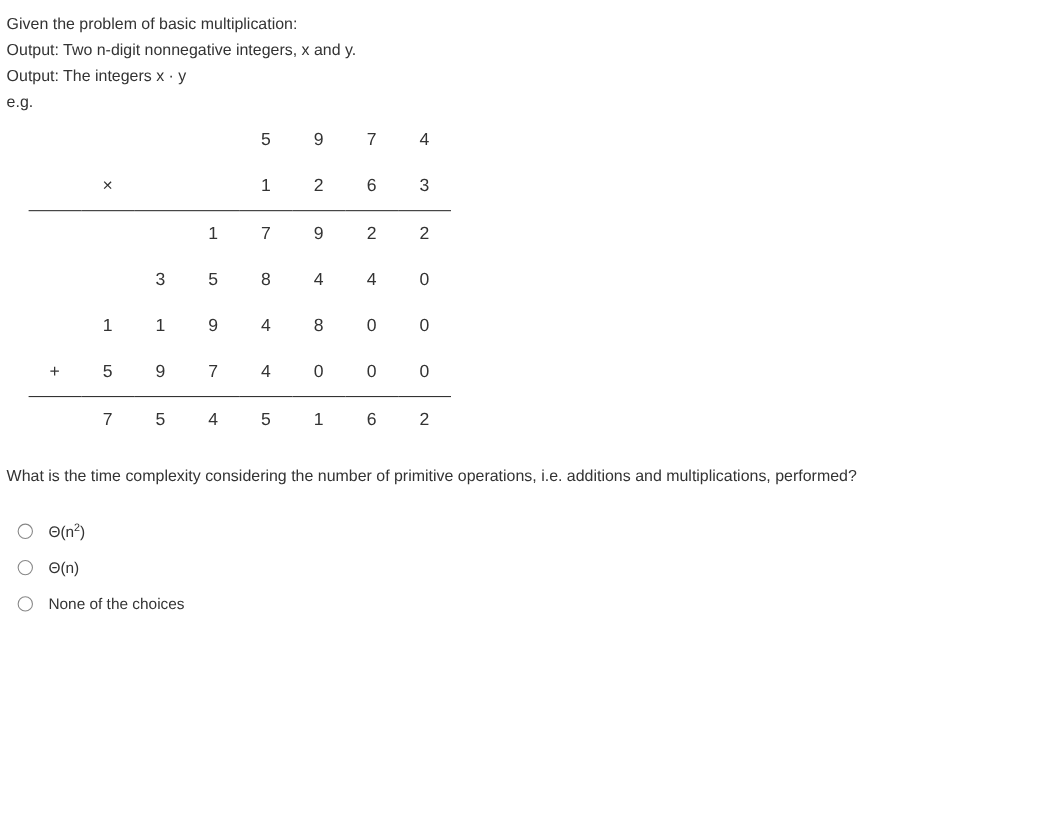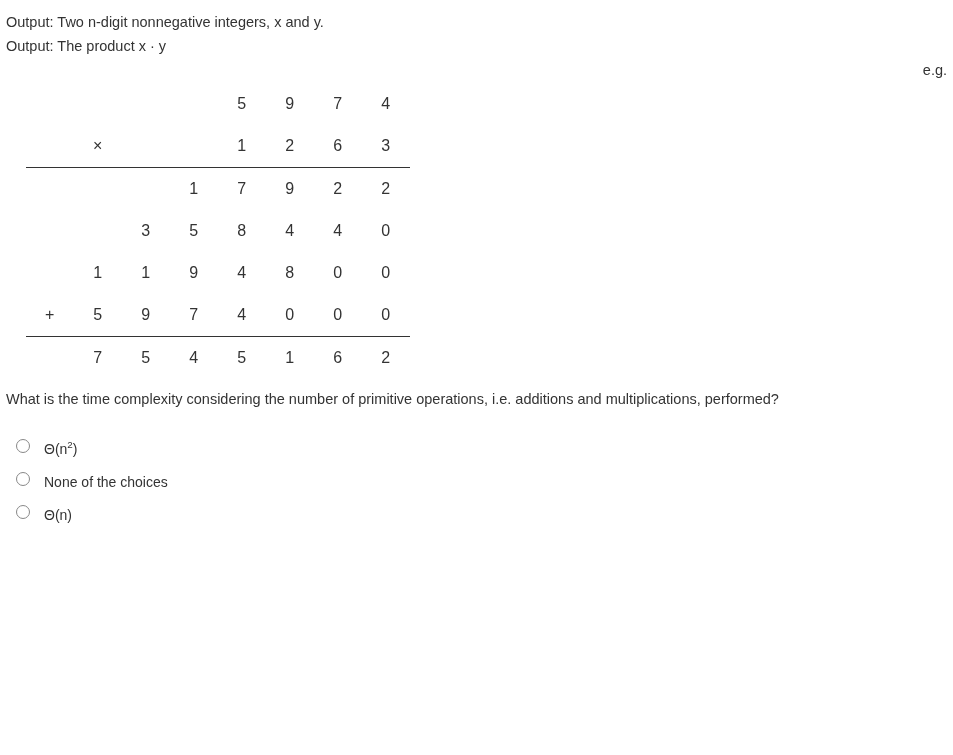--- a/index.html
+++ b/index.html
@@ -9,21 +9,20 @@
     color: #333;
     font-size: 14.5px;
     line-height: 1.5;
   }
   .problem-text p {
     margin: 2px 0;
   }
   .eg {
     margin-top: 18px;
     margin-bottom: 8px;
-    text-align: right;
   }
   .mult-table {
     border-collapse: collapse;
     margin-left: 20px;
     font-family: 'Segoe UI', Arial, sans-serif;
     font-size: 16px;
     color: #333;
   }
   .mult-table td {
     width: 48px;
@@ -31,28 +30,29 @@
     text-align: center;
     padding: 0;
     letter-spacing: 0.5px;
   }
   .hrule td {
     height: 0;
     padding: 0;
     border-bottom: 1px solid #333;
   }
   .question {
-    margin-top: 10px;
+    margin-top: 20px;
     margin-bottom: 28px;
   }
   .options {
     margin-left: 10px;
   }
   .option-row {
     display: flex;
+    align-items: center;
     margin: 12px 0;
     font-size: 14px;
   }
   .radio {
     appearance: none;
     width: 14px;
     height: 14px;
     border: 1.3px solid #888;
     border-radius: 50%;
     margin: 0 14px 0 0;
@@ -69,22 +69,23 @@
   .sup {
     font-size: 0.7em;
     vertical-align: super;
     line-height: 0;
   }
 </style>
 </head>
 <body>
 
 <div class="problem-text">
+  <p>Given the problem of basic multiplication:</p>
   <p>Output: Two n-digit nonnegative integers, x and y.</p>
-  <p>Output: The product x · y</p>
+  <p>Output: The integers x · y</p>
   <p class="eg">e.g.</p>
 </div>
 
 <table class="mult-table">
   <tbody>
       <tr>
     <td></td>
     <td></td>
     <td></td>
     <td></td>
@@ -164,19 +165,19 @@
 
 <p class="question">What is the time complexity considering the number of primitive operations, i.e. additions and multiplications, performed?</p>
 
 <div class="options">
   <div class="option-row">
     <input type="radio" name="ans" class="radio" style="">
     <span class="option-label"><span>Θ(n</span><span class="sup">2</span><span>)</span></span>
   </div>
   <div class="option-row">
     <input type="radio" name="ans" class="radio" style="">
-    <span class="option-label">None of the choices</span>
+    <span class="option-label"><span>Θ(n)</span><span class="sup"></span><span></span></span>
   </div>
   <div class="option-row">
     <input type="radio" name="ans" class="radio" style="">
-    <span class="option-label"><span>Θ(n)</span><span class="sup"></span><span></span></span>
+    <span class="option-label">None of the choices</span>
   </div>
 </div>
 
 </body></html>

